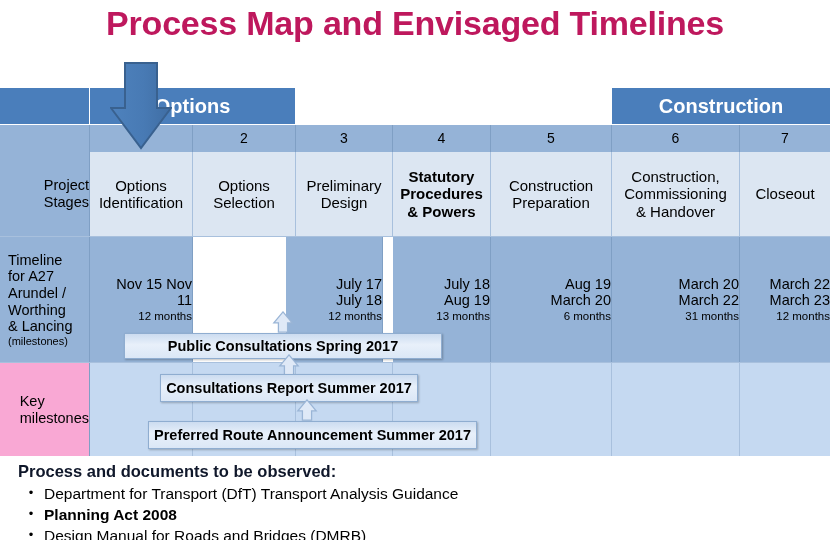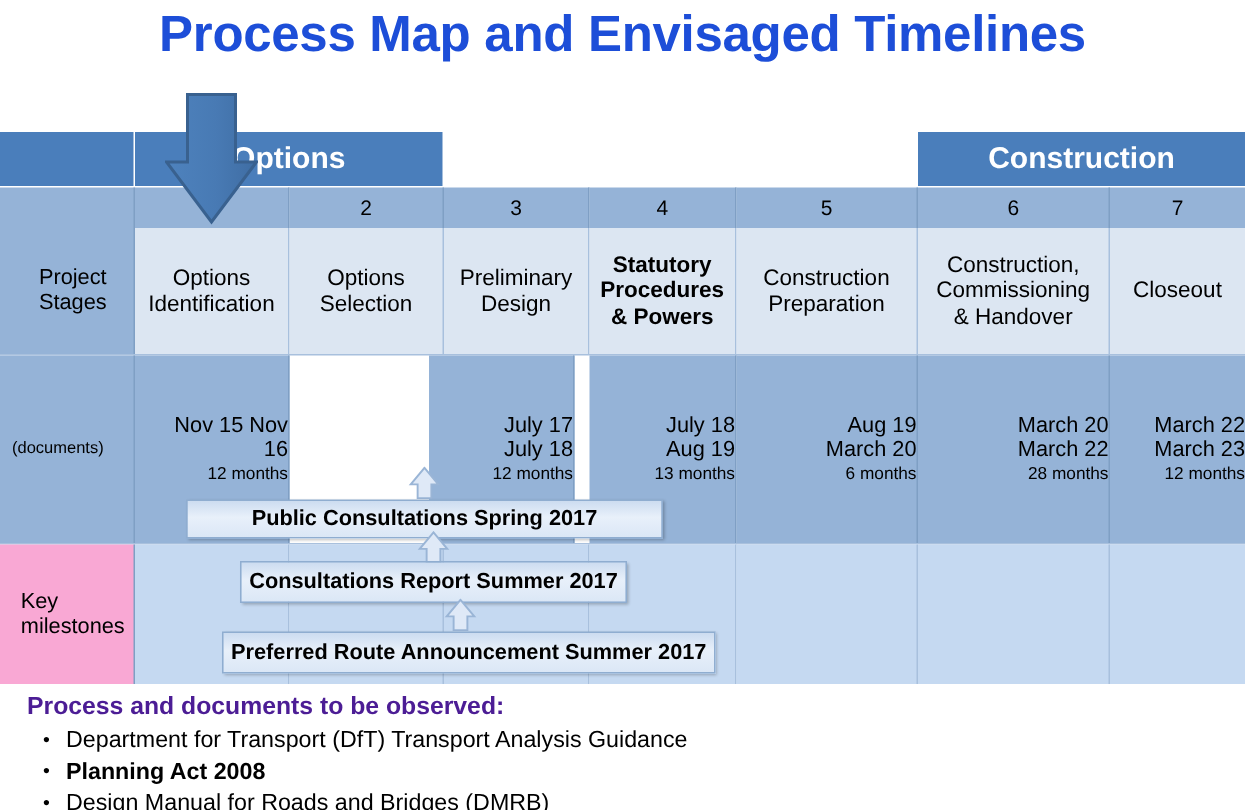--- a/index.html
+++ b/index.html
@@ -11,21 +11,21 @@
   }
   #root { position: relative; width: 830px; height: 540px; background:#fff; }
 
   
   .title {
     position: absolute;
     left: 0; top: 4px; width: 830px;
     text-align: center;
     font-size: 34px;
     font-weight: bold;
-    color: #1d4ed8;
+    color: #be185d;
     letter-spacing: -0.2px;
     white-space: nowrap;
   }
 
   
   .grid { position: absolute; left: 0; top: 88px; width: 830px; height: 368px; padding-left: 44px; }
   .cell {
     position: absolute;
     display: flex;
     align-items: center;
@@ -45,21 +45,21 @@
   .hdr.first { border-right: 1px solid #ffffff; }
 
   .numrow { background: #95b3d7; font-size: 14px; border-right: 1px solid #7f9fc4; }
   .stagerow { background: #dce6f2; font-size: 15px; border-right: 1px solid #a8c0dd; }
   .timerow { background: #95b3d7; font-size: 14px; border-right: 1px solid #7f9fc4; align-items: flex-end; }
   .keyrow  { background: #c5d9f1; border-right: 1px solid #a8c0dd; }
 
   .labelcell {
     background: #95b3d7;
     font-size: 14.5px;
-    justify-content: center;
+    justify-content: flex-end;
     text-align: left;
     padding-left: 8px;
     border-right: 1px solid #7f9fc4;
   }
   .labelcell.key { background: #f9a8d4; }
   .labelcell .ind { font-size: 11px; display:block; }
 
   .rowsep { position: absolute; left: 0; width: 830px; height: 1px; background: #ffffff; }
   .rowsep.d { background: #a8c0dd; }
 
@@ -80,21 +80,21 @@
     border: 1px solid #8fadd0;
     display: flex; align-items: center; justify-content: center;
     font-size: 14.5px; font-weight: bold; color: #000;
     box-shadow: 1px 1px 2px rgba(0,0,0,0.25);
     white-space: nowrap;
   }
   .uparrow { position: absolute; width: 22px; height: 22px; }
 
   
   .notes { position: absolute; left: 18px; top: 462px; width: 800px; }
-  .notes h3 { font-size: 16.5px; font-weight: bold; color: #4c1d95; margin-bottom: 3px; }
+  .notes h3 { font-size: 16.5px; font-weight: bold; color: #0f172a; margin-bottom: 3px; }
   .bullet { display: flex; font-size: 15.5px; color: #000; line-height: 1.35; }
   .bullet .dot { width: 26px; text-align: center; flex: 0 0 26px; font-size: 13px; }
   .bullet.bold .txt { font-weight: bold; }
 </style>
 </head>
 <body>
 
 <div id="root">
 
   <div class="title">Process Map and Envisaged Timelines</div>
@@ -162,47 +162,52 @@
       <span class="stagetxt">Construction,
 Commissioning
 &amp; Handover</span>
       </div>
     <div class="cell stagerow" style="left:740px; top:64px; width:90px; height:84px; border-right:none;">
       <span class="stagetxt">Closeout</span>
       </div>
     <div class="rowsep d" style="top:148px;"></div>
 
     <div class="cell labelcell" style="left:0px; top:149px; width:90px; height:125px; flex-direction:column; align-items:flex-start; justify-content:center;">
-      <span class="ind">(documents)</span>
+      <span class="stagetxt">Timeline
+for A27
+Arundel /
+Worthing
+&amp; Lancing</span>
+      <span class="ind">(milestones)</span>
     </div>
 
     <div class="cell timerow timecell" style="left:90px; top:149px; width:103px; height:125px;">
       <span class="d1">Nov 15  Nov</span>
-      <span class="d2">16</span>
+      <span class="d2">11</span>
       <span class="m">12 months</span>
     </div>
     <div class="cell timerow timecell" style="left:286px; top:149px; width:97px; height:125px;">
       <span class="d1">July 17</span>
       <span class="d2">July 18</span>
       <span class="m">12 months</span>
     </div>
     <div class="cell timerow timecell" style="left:393px; top:149px; width:98px; height:125px;">
       <span class="d1">July 18</span>
       <span class="d2">Aug 19</span>
       <span class="m">13 months</span>
     </div>
     <div class="cell timerow timecell" style="left:491px; top:149px; width:121px; height:125px;">
       <span class="d1">Aug 19</span>
       <span class="d2">March 20</span>
       <span class="m">6 months</span>
     </div>
     <div class="cell timerow timecell" style="left:612px; top:149px; width:128px; height:125px;">
       <span class="d1">March 20</span>
       <span class="d2">March 22</span>
-      <span class="m">28 months</span>
+      <span class="m">31 months</span>
     </div>
     <div class="cell timerow timecell" style="left:740px; top:149px; width:90px; height:125px; border-right:none;">
       <span class="d1">March 22</span>
       <span class="d2">March 23</span>
       <span class="m">12 months</span>
     </div>
     <div class="rowsep d" style="top:274px;"></div>
 
     <div class="cell labelcell key" style="left:0px; top:275px; width:90px; height:93px;">
       <span class="stagetxt">Key

